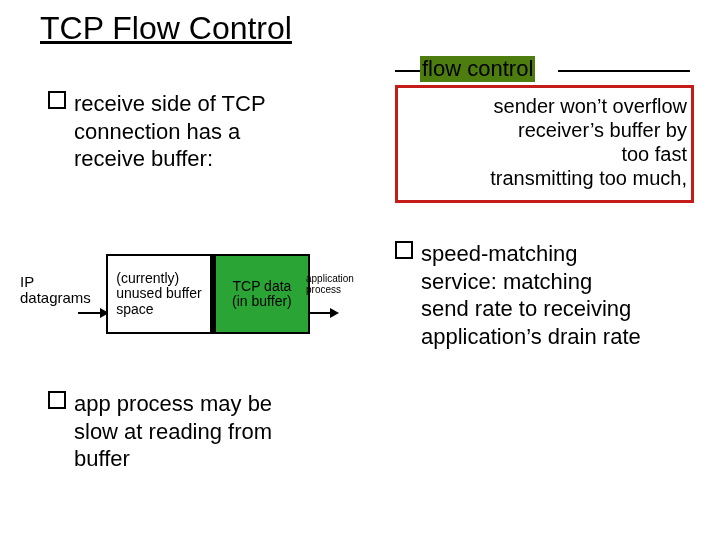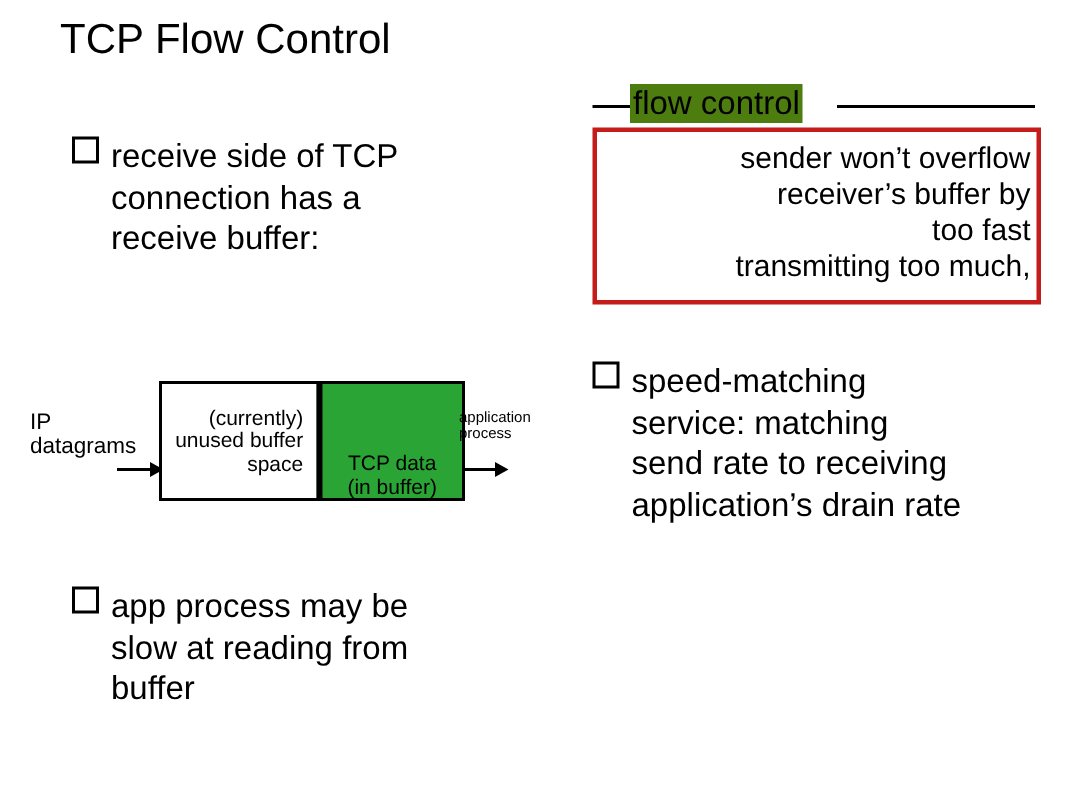--- a/index.html
+++ b/index.html
@@ -10,22 +10,23 @@
     font-family: "Comic Sans MS", "Comic Sans", cursive, sans-serif;
     background: #fff;
     color: #000;
     position: relative;
     overflow: hidden;
   }
   .title {
     position: absolute;
     left: 40px;
     top: 10px;
-    font-size: 28px;
-    font-family: "Trebuchet MS", Arial, sans-serif;
+    font-size: 32px;
+    font-family: "Trebuchet MS", Arial, sans-serif;
+    text-decoration: underline;
   }
   .bullet {
     position: absolute;
     font-size: 22px;
     line-height: 1.25;
   }
   .sq {
     display: inline-block;
     width: 14px;
     height: 14px;
@@ -110,36 +111,36 @@
     border: 2px solid #000;
     display: flex;
   }
   .buf-left {
     width: 105px;
     background: #fff;
     display: flex;
     align-items: center;
     justify-content: center;
     font-size: 14px;
-    text-align: right;
+    text-align: left;
     line-height: 1.1;
     font-family: "Trebuchet MS", Arial, sans-serif;
   }
   .buf-right {
     width: 95px;
     background: #2aa535;
     display: flex;
-    align-items: flex-end;
+    align-items: center;
     justify-content: center;
     font-size: 14px;
     text-align: center;
     line-height: 1.1;
     font-family: "Trebuchet MS", Arial, sans-serif;
     color: #000;
-    border-left: 4px solid #000000;
+    border-left: 6px solid #000000;
   }
   .arrow-line {
     position: absolute;
     height: 2px;
     background: #000;
   }
   .arrow-head {
     position: absolute;
     width: 0; height: 0;
     border-top: 5px solid transparent;

